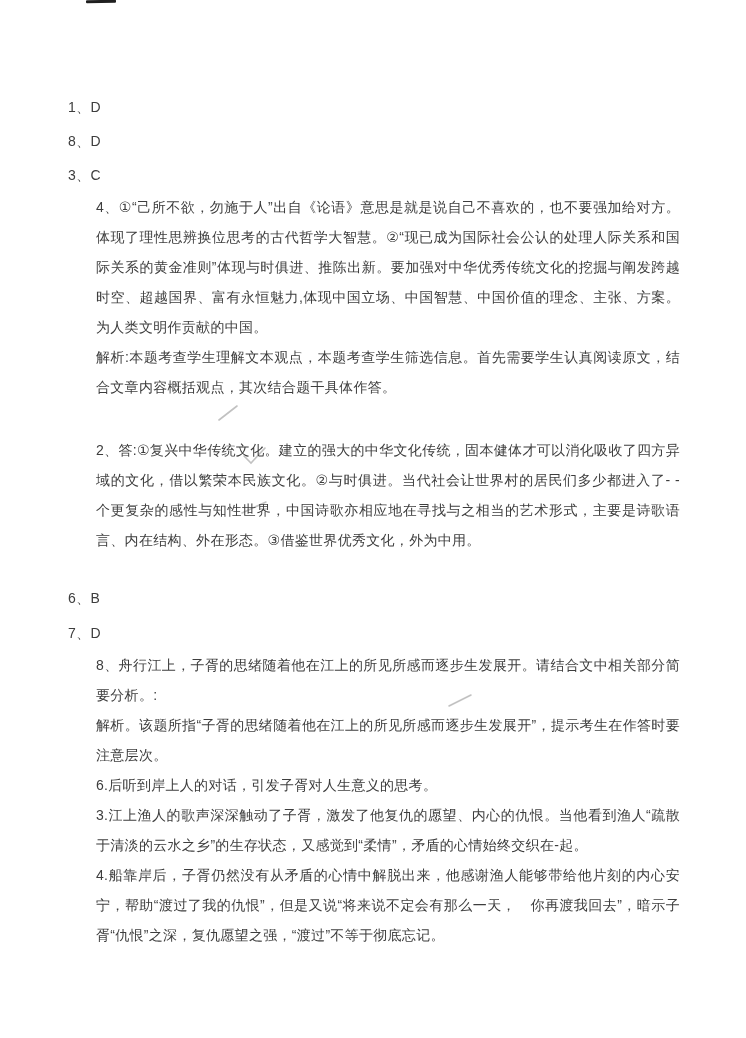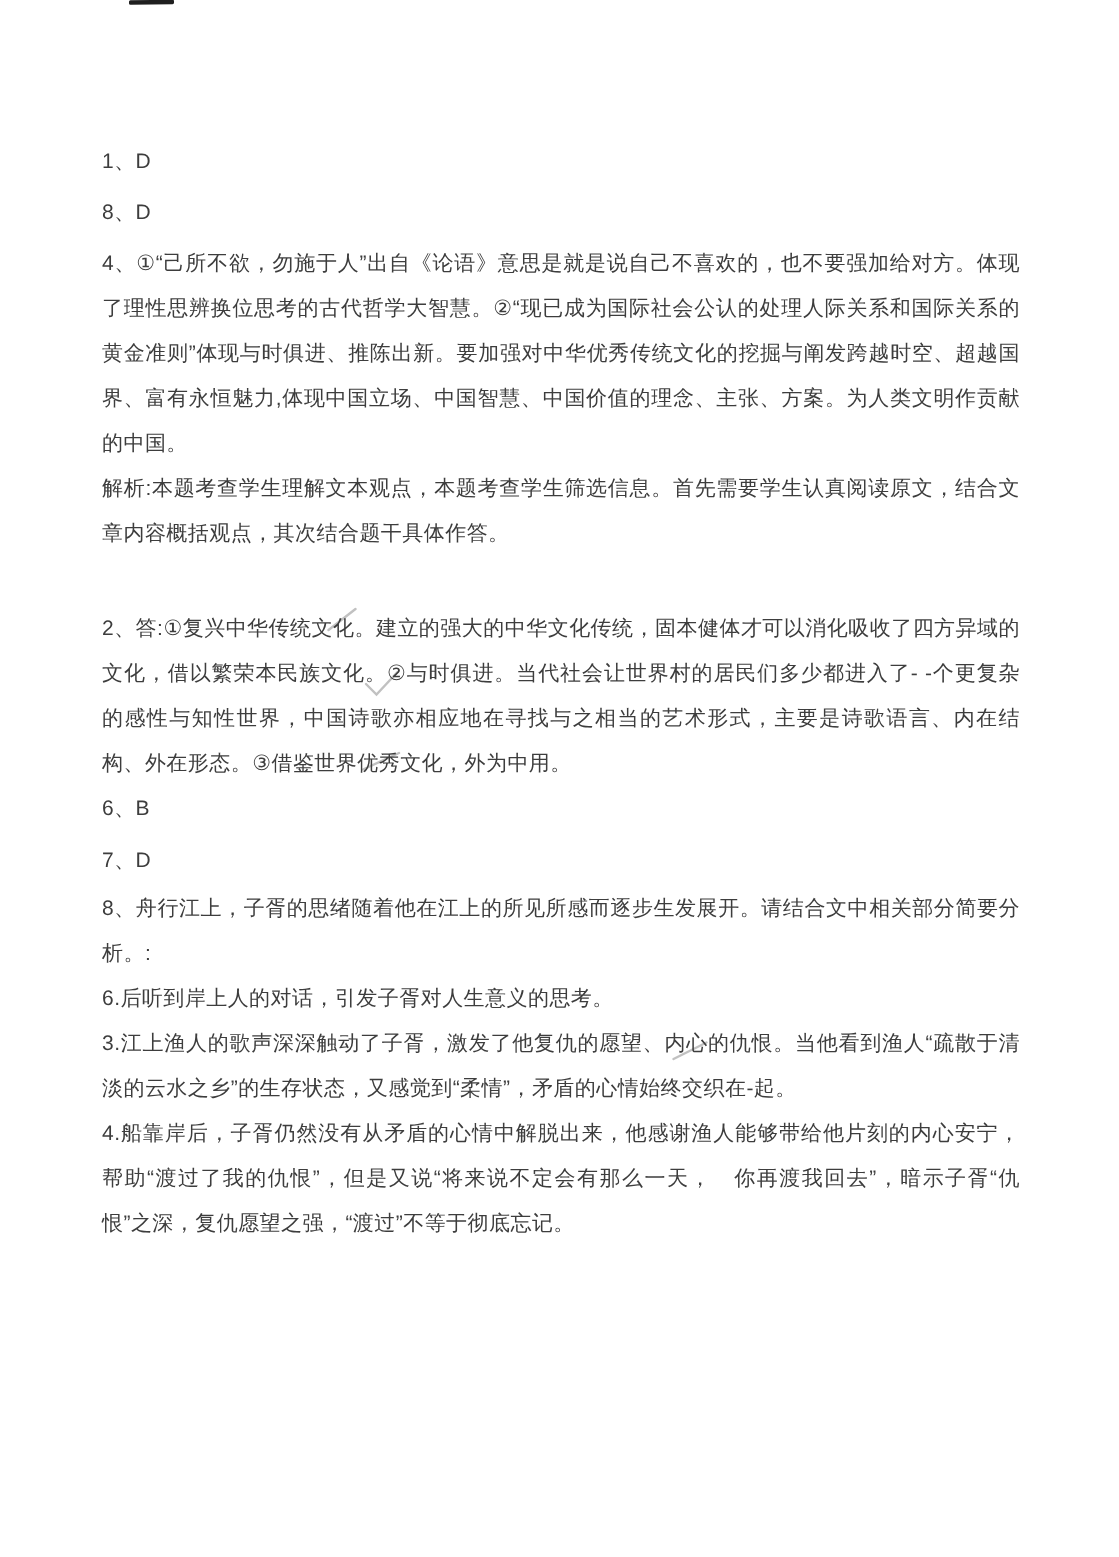--- a/index.html
+++ b/index.html
@@ -18,26 +18,27 @@
     left: 68px;
     top: 92px;
     width: 612px;
     font-size: 14px;
     line-height: 30px;
     letter-spacing: 0.3px;
   }
   .para {
     text-align: justify;
     text-justify: inter-ideograph;
+    margin-left: 28px;
   }
   .line { text-align: left; }
   .mb0  { margin-bottom: 0; }
   .mb2  { margin-bottom: 2px; }
   .mb4  { margin-bottom: 4px; }
-  .mb5  { margin-bottom: 5px; }
+  .mb5  { margin-bottom: 5px; margin-top: 28px; }
   .mb33 { margin-bottom: 33px; }
   .scan-artifact {
     position: absolute;
     left: 86px;
     top: 0;
     width: 30px;
     height: 3px;
     background: #1f1f1f;
     border-radius: 1px;
     transform: rotate(-1deg);
@@ -70,28 +71,30 @@
   <svg class="pen-mark" style="left:238px; top:496px;" width="34" height="22" viewBox="0 0 34 22">
     <path d="M4 17 L28 6"></path>
   </svg>
   <svg class="pen-mark" style="left:444px; top:690px;" width="34" height="22" viewBox="0 0 34 22">
     <path d="M5 16 L27 5"></path>
   </svg>
 
   <div class="content">
     <p class="line mb4">1、D</p>
     <p class="line mb4">8、D</p>
+    <p class="line mb2">3、C</p>
 
     <p class="para mb0">4、①“己所不欲，勿施于人”出自《论语》意思是就是说自己不喜欢的，也不要强加给对方。体现了理性思辨换位思考的古代哲学大智慧。②“现已成为国际社会公认的处理人际关系和国际关系的黄金准则”体现与时俱进、推陈出新。要加强对中华优秀传统文化的挖掘与阐发跨越时空、超越国界、富有永恒魅力,体现中国立场、中国智慧、中国价值的理念、主张、方案。为人类文明作贡献的中国。</p>
     <p class="para mb33">解析:本题考查学生理解文本观点，本题考查学生筛选信息。首先需要学生认真阅读原文，结合文章内容概括观点，其次结合题干具体作答。</p>
 
     <p class="para mb0">2、答:①复兴中华传统文化。建立的强大的中华文化传统，固本健体才可以消化吸收了四方异域的文化，借以繁荣本民族文化。②与时俱进。当代社会让世界村的居民们多少都进入了- -个更复杂的感性与知性世界，中国诗歌亦相应地在寻找与之相当的艺术形式，主要是诗歌语言、内在结构、外在形态。③借鉴世界优秀文化，外为中用。</p>
 
     <p class="line mb5">6、B</p>
     <p class="line mb2">7、D</p>
 
     <p class="para mb0">8、舟行江上，子胥的思绪随着他在江上的所见所感而逐步生发展开。请结合文中相关部分简要分析。:</p>
+    <p class="para mb0">解析。该题所指“子胥的思绪随着他在江上的所见所感而逐步生发展开”，提示考生在作答时要注意层次。</p>
     <p class="para mb0">6.后听到岸上人的对话，引发子胥对人生意义的思考。</p>
     <p class="para mb0">3.江上渔人的歌声深深触动了子胥，激发了他复仇的愿望、内心的仇恨。当他看到渔人“疏散于清淡的云水之乡”的生存状态，又感觉到“柔情”，矛盾的心情始终交织在-起。</p>
     <p class="para mb0">4.船靠岸后，子胥仍然没有从矛盾的心情中解脱出来，他感谢渔人能够带给他片刻的内心安宁，帮助“渡过了我的仇恨”，但是又说“将来说不定会有那么一天，　你再渡我回去”，暗示子胥“仇恨”之深，复仇愿望之强，“渡过”不等于彻底忘记。</p>
   </div>
 
 </div>
 
 </body></html>

